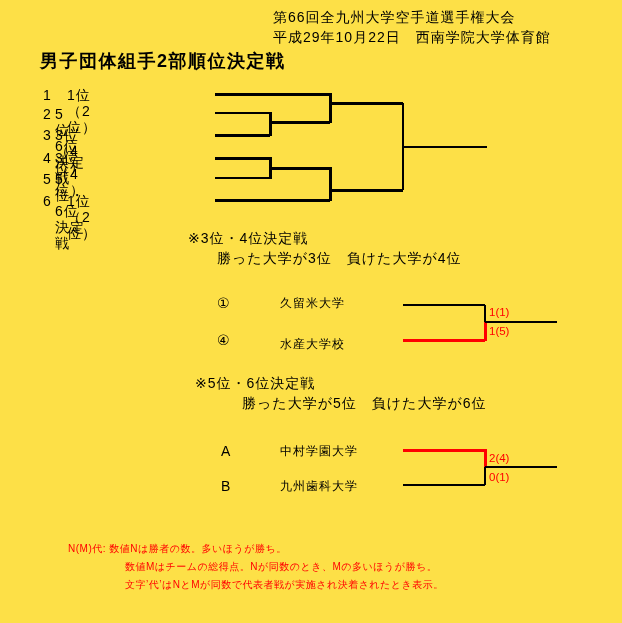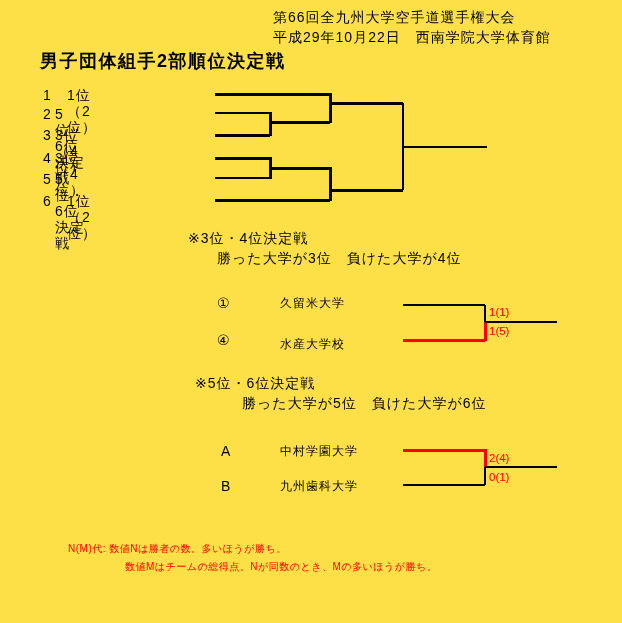--- a/index.html
+++ b/index.html
@@ -128,14 +128,15 @@
   <div class="abs sec-h" id="sec56s">勝った大学が5位　負けた大学が6位</div>
   <div class="abs seed" id="seed56a">A</div>
   <div class="abs team" id="team56a">中村学園大学</div>
   <div class="abs seed" id="seed56b">B</div>
   <div class="abs team" id="team56b">九州歯科大学</div>
   <div class="abs score" id="score56a">2(4)</div>
   <div class="abs score" id="score56b">0(1)</div>
 
   <div class="abs legend-line" id="leg1">N(M)代: 数値Nは勝者の数。多いほうが勝ち。</div>
   <div class="abs legend-line" id="leg2">数値Mはチームの総得点。Nが同数のとき、Mの多いほうが勝ち。</div>
+  <div class="abs legend-line" id="leg3">文字’代’はNとMが同数で代表者戦が実施され決着されたとき表示。</div>
 
 </div>
 
 </body></html>

